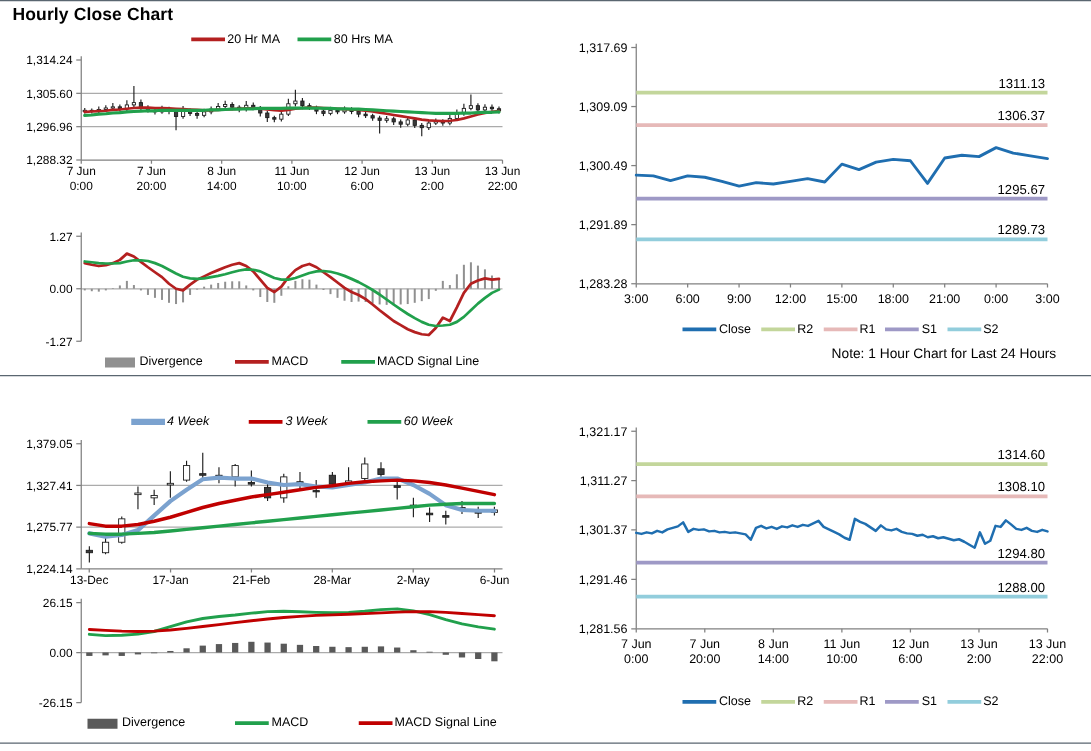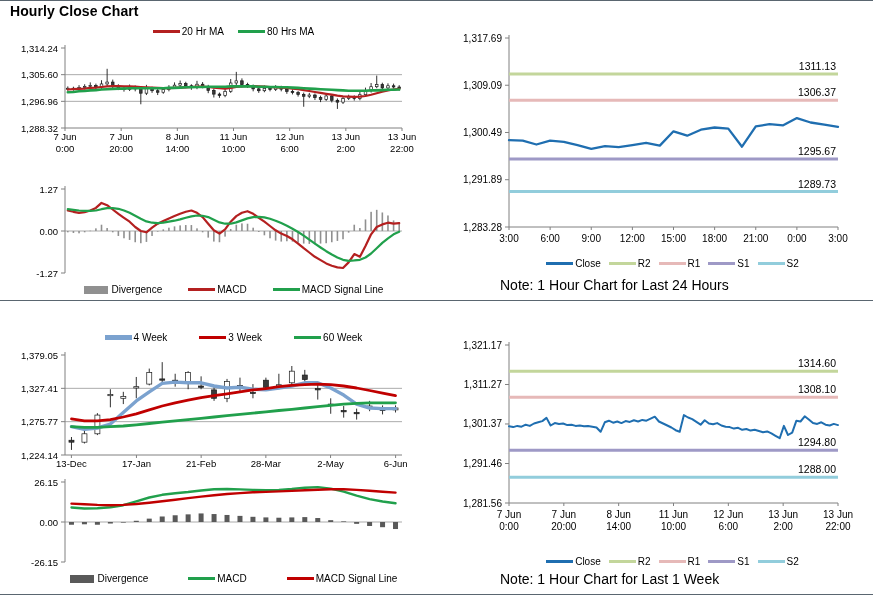--- a/index.html
+++ b/index.html
@@ -8,21 +8,21 @@
   .rule{position:absolute;left:0;width:873px;height:0;border-top:1px solid #5a6670;}
   .title{position:absolute;left:10px;font-size:14px;font-weight:bold;letter-spacing:.1px;}
   svg.chart{position:absolute;overflow:visible;}
   svg.chart text{font-family:"Liberation Sans",sans-serif;fill:#000;}
   .legend{position:absolute;display:flex;justify-content:center;align-items:center;}
   .lg-item{display:flex;align-items:center;font-size:10px;white-space:nowrap;}
   .sw{display:inline-block;margin-right:2px;}
   .sw-line{width:27px;height:3.5px;}
   .sw-thick{height:5px;}
   .sw-bar{width:24px;height:8px;margin-right:4px;}
-  .note{position:absolute;font-size:14px;text-align:left;color:#000;}
+  .note{position:absolute;font-size:11px;text-align:right;color:#000;}
 </style>
 </head>
 <body>
 
 <div class="page">
   <div class="rule" style="top:0;"></div>
 
   <div class="title" style="top:3px;">Hourly Close Chart</div>
   <div class="legend" id="lg-hourly_price" style="left:65px;width:337px;top:26px;gap:14px;">
       <span class="lg-item">
@@ -338,21 +338,21 @@
       </span>
       <span class="lg-item">
         <span class="sw sw-line" style="background: rgb(146, 205, 220);"></span>
         <span>S2</span>
       </span>
     </div>
   <div class="note" style="left:500px;width:345px;top:277px;">Note: 1 Hour Chart for Last 24 Hours</div>
 
   <div class="rule" style="top:300px;"></div>
 
-  <div class="legend" id="lg-weekly_price" style="left:65px;width:337px;top:332px;gap:32px;">
+  <div class="legend" id="lg-weekly_price" style="left:65px;width:337px;top:332px;gap:32px;font-style:italic;">
       <span class="lg-item">
         <span class="sw sw-line sw-thick" style="background: rgb(123, 162, 207);"></span>
         <span>4 Week</span>
       </span>
       <span class="lg-item">
         <span class="sw sw-line" style="background: rgb(192, 0, 0);"></span>
         <span>3 Week</span>
       </span>
       <span class="lg-item">
         <span class="sw sw-line" style="background: rgb(33, 160, 76);"></span>
@@ -552,16 +552,15 @@
       </span>
       <span class="lg-item">
         <span class="sw sw-line" style="background: rgb(158, 153, 198);"></span>
         <span>S1</span>
       </span>
       <span class="lg-item">
         <span class="sw sw-line" style="background: rgb(146, 205, 220);"></span>
         <span>S2</span>
       </span>
     </div>
-  <div class="note" style="left:500px;width:345px;top:571px;">Note: 1 Hour Chart for Last 1 Week</div>
 
   <div class="rule" style="top:594px;"></div>
 </div>
 
 </body></html>

